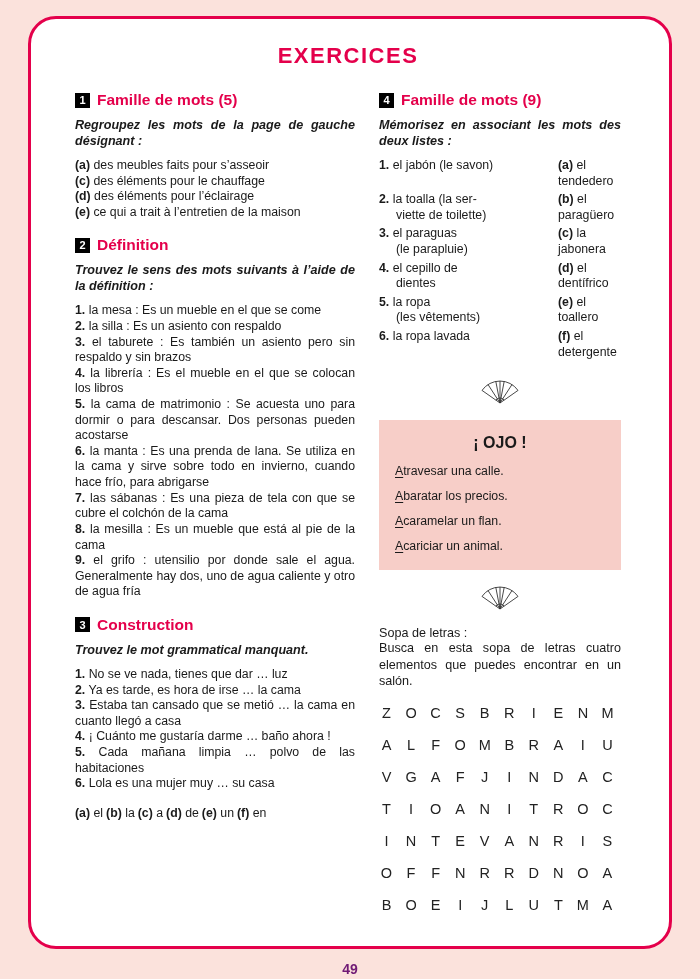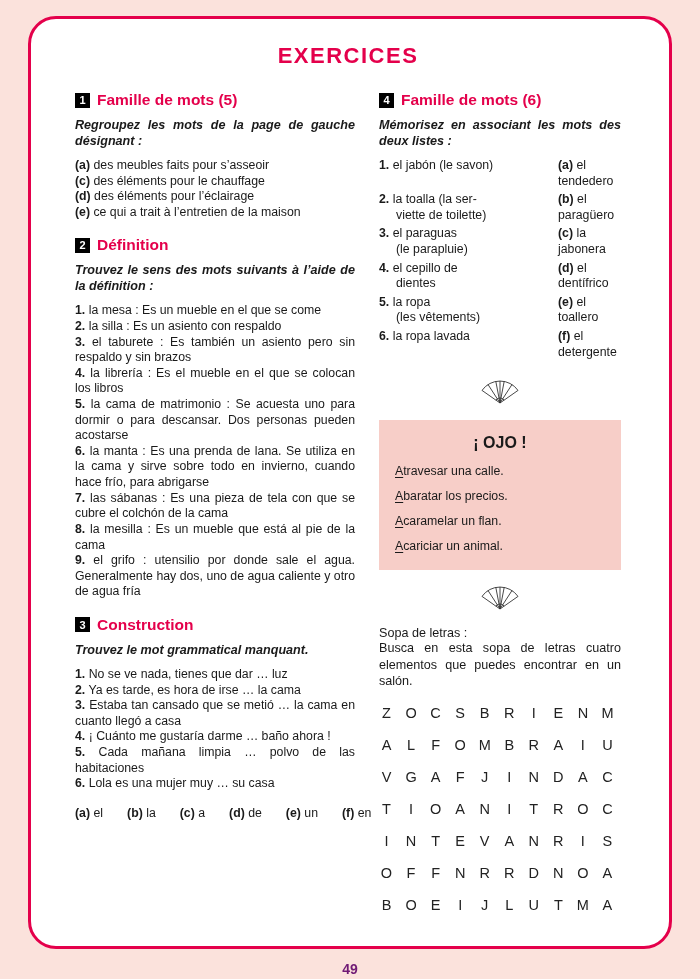--- a/index.html
+++ b/index.html
@@ -60,21 +60,21 @@
   }
   .item {
     margin: 0;
     font-size: 12.3px;
     line-height: 1.27;
     text-align: justify;
   }
   .lbl { font-weight: bold; font-style: normal; }
 
   .answers { margin-top: 14px; font-size: 12.3px; }
-  .ans { margin-right: 24px; white-space: nowrap; }
+  .ans { margin-right: 3px; white-space: nowrap; }
 
   .pairs { margin-top: 2px; }
   .pair-row {
     display: flex;
     align-items: flex-start;
     margin-bottom: 3px;
     font-size: 12.3px;
     line-height: 1.27;
   }
   .pair-left {
@@ -177,21 +177,21 @@
         <p class="answers"><span class="ans"><b class="lbl">(a)</b> el</span><span class="ans"><b class="lbl">(b)</b> la</span><span class="ans"><b class="lbl">(c)</b> a</span><span class="ans"><b class="lbl">(d)</b> de</span><span class="ans"><b class="lbl">(e)</b> un</span><span class="ans"><b class="lbl">(f)</b> en</span></p>
       </div>
 
     </div>
 
     <div class="col-right">
 
       <div class="section">
         <div class="heading">
           <span class="badge">4</span>
-          <span class="heading-title">Famille de mots (6)</span>
+          <span class="heading-title">Famille de mots (9)</span>
         </div>
         <p class="intro">Mémorisez en associant les mots des deux listes :</p>
         <div class="pairs">
             <div class="pair-row">
               <div class="pair-left"><b class="lbl">1.</b> el jabón (le savon)</div>
               <div class="pair-right"><b class="lbl">(a)</b> el tendedero</div>
             </div>
             <div class="pair-row">
               <div class="pair-left"><b class="lbl">2.</b> la toalla (la ser-
 viette de toilette)</div>

